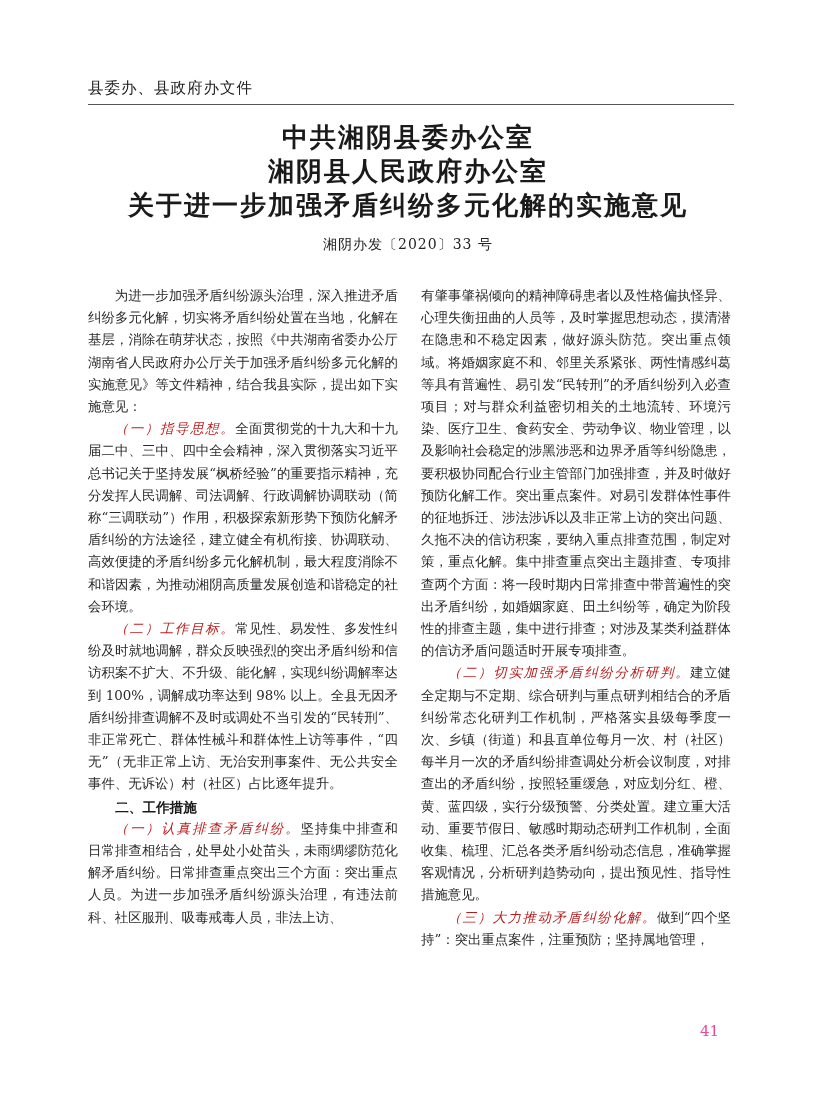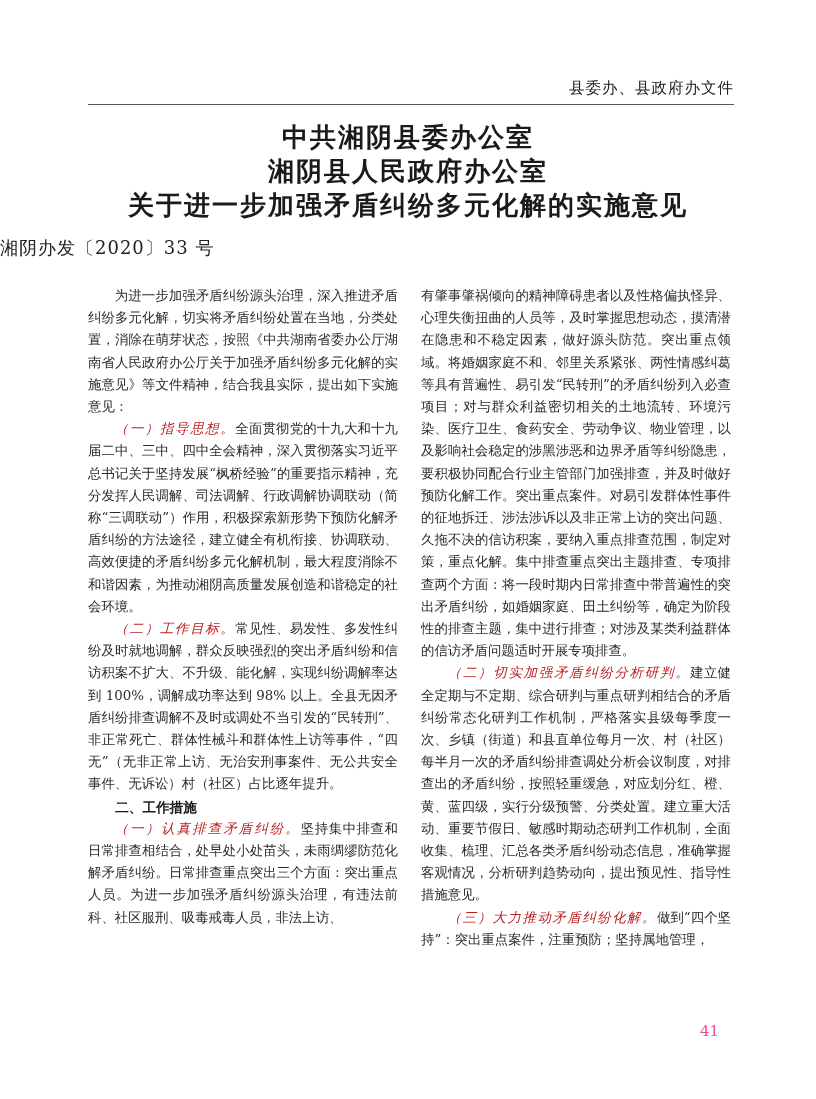--- a/index.html
+++ b/index.html
@@ -1,27 +1,27 @@
 <!DOCTYPE html>
 <html><head>
 <meta charset="utf-8">
 <style>
   html, body { margin: 0; padding: 0; background: #ffffff; }
   body { width: 816px; height: 1099px; position: relative; overflow: hidden;
          font-family: "DejaVu Serif", "Liberation Serif", serif; color: #222; }
   .running-head { position: absolute; left: 88px; width: 646px; top: 78px;
-         text-align: right; font-family: Liberation Mono, monospace;
+         font-family: Liberation Mono, monospace;
          font-size: 15.5px; color: #222; letter-spacing: 1px; }
   .head-rule { position: absolute; left: 88px; width: 646px; top: 104px; height: 0;
          border-top: 1.5px solid #555; }
   .title-block { position: absolute; left: 0; width: 816px; top: 120px; text-align: center; }
   .title-line { font-family: "DejaVu Serif", "Liberation Serif", serif; font-weight: bold;
          font-size: 26px; line-height: 34px; color: #1a1a1a; letter-spacing: 2px; }
-  .doc-number { position: absolute; left: 0; width: 816px; top: 236px; text-align: left;
-         font-size: 18px; color: #222; letter-spacing: 1px; }
+  .doc-number { position: absolute; left: 0; width: 816px; top: 236px; text-align: center;
+         font-size: 14px; color: #222; letter-spacing: 1px; }
   .column { position: absolute; top: 285px; width: 310px; font-size: 13.4px;
          line-height: 22.2px; text-align: justify; color: #2a2a2a; }
   .col-left { left: 88px; }
   .col-right { left: 421px; top: 285px; }
   .para { margin: 0; text-indent: 2em; }
   .para.noindent { text-indent: 0; }
   .heading { margin: 0; text-indent: 2em; font-family: "DejaVu Sans", "Liberation Sans", sans-serif;
          font-weight: bold; font-size: 13.6px; color: #1a1a1a; }
   .sub-lead { letter-spacing: 1.5px; font-style: italic; color: #b91c1c; }
   .page-number { position: absolute; left: 700px; top: 1022px; font-size: 15px; color: #ec4899; }
@@ -34,21 +34,21 @@
 
 <div class="title-block">
   <div class="title-line">中共湘阴县委办公室</div>
   <div class="title-line">湘阴县人民政府办公室</div>
   <div class="title-line">关于进一步加强矛盾纠纷多元化解的实施意见</div>
 </div>
 
 <div class="doc-number">湘阴办发〔2020〕33 号</div>
 
 <div class="column col-left">
-  <p class="para">为进一步加强矛盾纠纷源头治理，深入推进矛盾纠纷多元化解，切实将矛盾纠纷处置在当地，分类处置，消除在萌芽状态，按照《中共湖南省委办公厅湖南省人民政府办公厅关于加强矛盾纠纷多元化解的实施意见》等文件精神，结合我县实际，提出如下实施意见：</p>
+  <p class="para">为进一步加强矛盾纠纷源头治理，深入推进矛盾纠纷多元化解，切实将矛盾纠纷处置在当地，化解在基层，消除在萌芽状态，按照《中共湖南省委办公厅湖南省人民政府办公厅关于加强矛盾纠纷多元化解的实施意见》等文件精神，结合我县实际，提出如下实施意见：</p>
   <p class="para"><span class="sub-lead">（一）指导思想。</span><span>全面贯彻党的十九大和十九届二中、三中、四中全会精神，深入贯彻落实习近平总书记关于坚持发展“枫桥经验”的重要指示精神，充分发挥人民调解、司法调解、行政调解协调联动（简称“三调联动”）作用，积极探索新形势下预防化解矛盾纠纷的方法途径，建立健全有机衔接、协调联动、高效便捷的矛盾纠纷多元化解机制，最大程度消除不和谐因素，为推动湘阴高质量发展创造和谐稳定的社会环境。</span></p>
   <p class="para"><span class="sub-lead">（二）工作目标。</span><span>常见性、易发性、多发性纠纷及时就地调解，群众反映强烈的突出矛盾纠纷和信访积案不扩大、不升级、能化解，实现纠纷调解率达到 100%，调解成功率达到 98% 以上。全县无因矛盾纠纷排查调解不及时或调处不当引发的“民转刑”、非正常死亡、群体性械斗和群体性上访等事件，“四无”（无非正常上访、无治安刑事案件、无公共安全事件、无诉讼）村（社区）占比逐年提升。</span></p>
   <p class="heading">二、工作措施</p>
   <p class="para"><span class="sub-lead">（一）认真排查矛盾纠纷。</span><span>坚持集中排查和日常排查相结合，处早处小处苗头，未雨绸缪防范化解矛盾纠纷。日常排查重点突出三个方面：突出重点人员。为进一步加强矛盾纠纷源头治理，有违法前科、社区服刑、吸毒戒毒人员，非法上访、</span></p>
 </div>
 
 <div class="column col-right">
   <p class="para noindent">有肇事肇祸倾向的精神障碍患者以及性格偏执怪异、心理失衡扭曲的人员等，及时掌握思想动态，摸清潜在隐患和不稳定因素，做好源头防范。突出重点领域。将婚姻家庭不和、邻里关系紧张、两性情感纠葛等具有普遍性、易引发“民转刑”的矛盾纠纷列入必查项目；对与群众利益密切相关的土地流转、环境污染、医疗卫生、食药安全、劳动争议、物业管理，以及影响社会稳定的涉黑涉恶和边界矛盾等纠纷隐患，要积极协同配合行业主管部门加强排查，并及时做好预防化解工作。突出重点案件。对易引发群体性事件的征地拆迁、涉法涉诉以及非正常上访的突出问题、久拖不决的信访积案，要纳入重点排查范围，制定对策，重点化解。集中排查重点突出主题排查、专项排查两个方面：将一段时期内日常排查中带普遍性的突出矛盾纠纷，如婚姻家庭、田土纠纷等，确定为阶段性的排查主题，集中进行排查；对涉及某类利益群体的信访矛盾问题适时开展专项排查。</p>
   <p class="para"><span class="sub-lead">（二）切实加强矛盾纠纷分析研判。</span><span>建立健全定期与不定期、综合研判与重点研判相结合的矛盾纠纷常态化研判工作机制，严格落实县级每季度一次、乡镇（街道）和县直单位每月一次、村（社区）每半月一次的矛盾纠纷排查调处分析会议制度，对排查出的矛盾纠纷，按照轻重缓急，对应划分红、橙、黄、蓝四级，实行分级预警、分类处置。建立重大活动、重要节假日、敏感时期动态研判工作机制，全面收集、梳理、汇总各类矛盾纠纷动态信息，准确掌握客观情况，分析研判趋势动向，提出预见性、指导性措施意见。</span></p>
   <p class="para"><span class="sub-lead">（三）大力推动矛盾纠纷化解。</span><span>做到“四个坚持”：突出重点案件，注重预防；坚持属地管理，</span></p>

